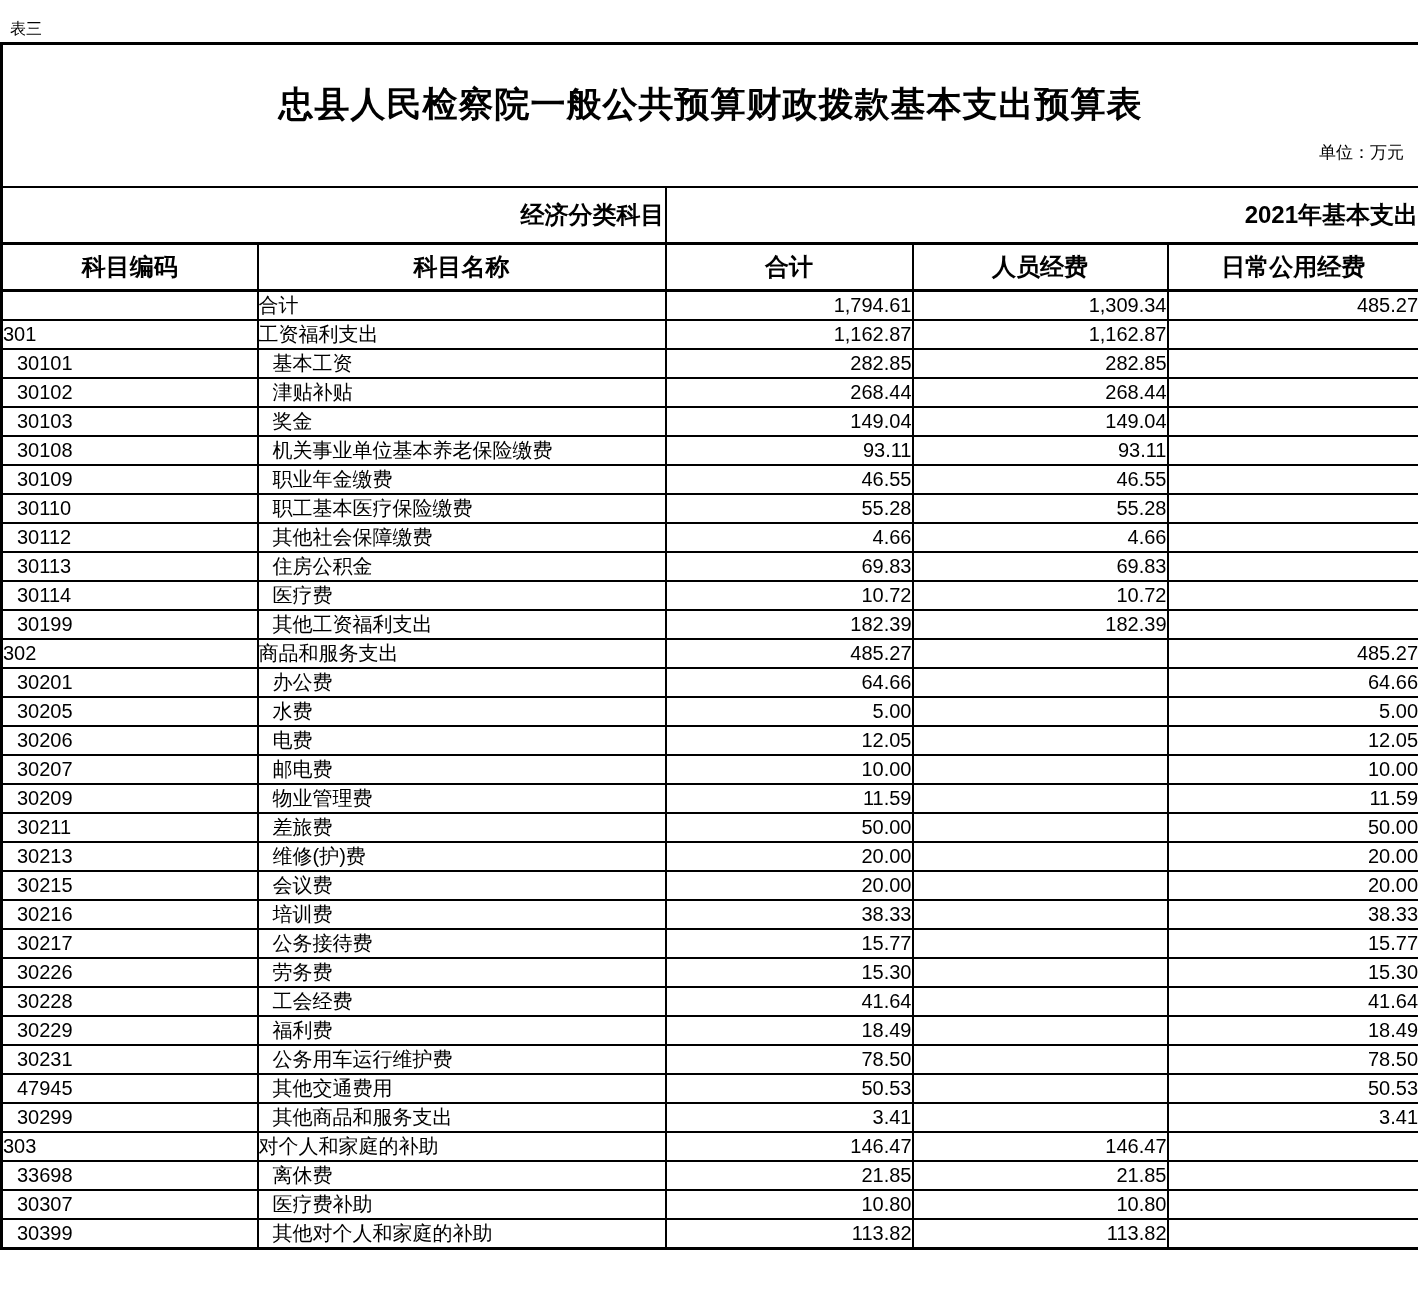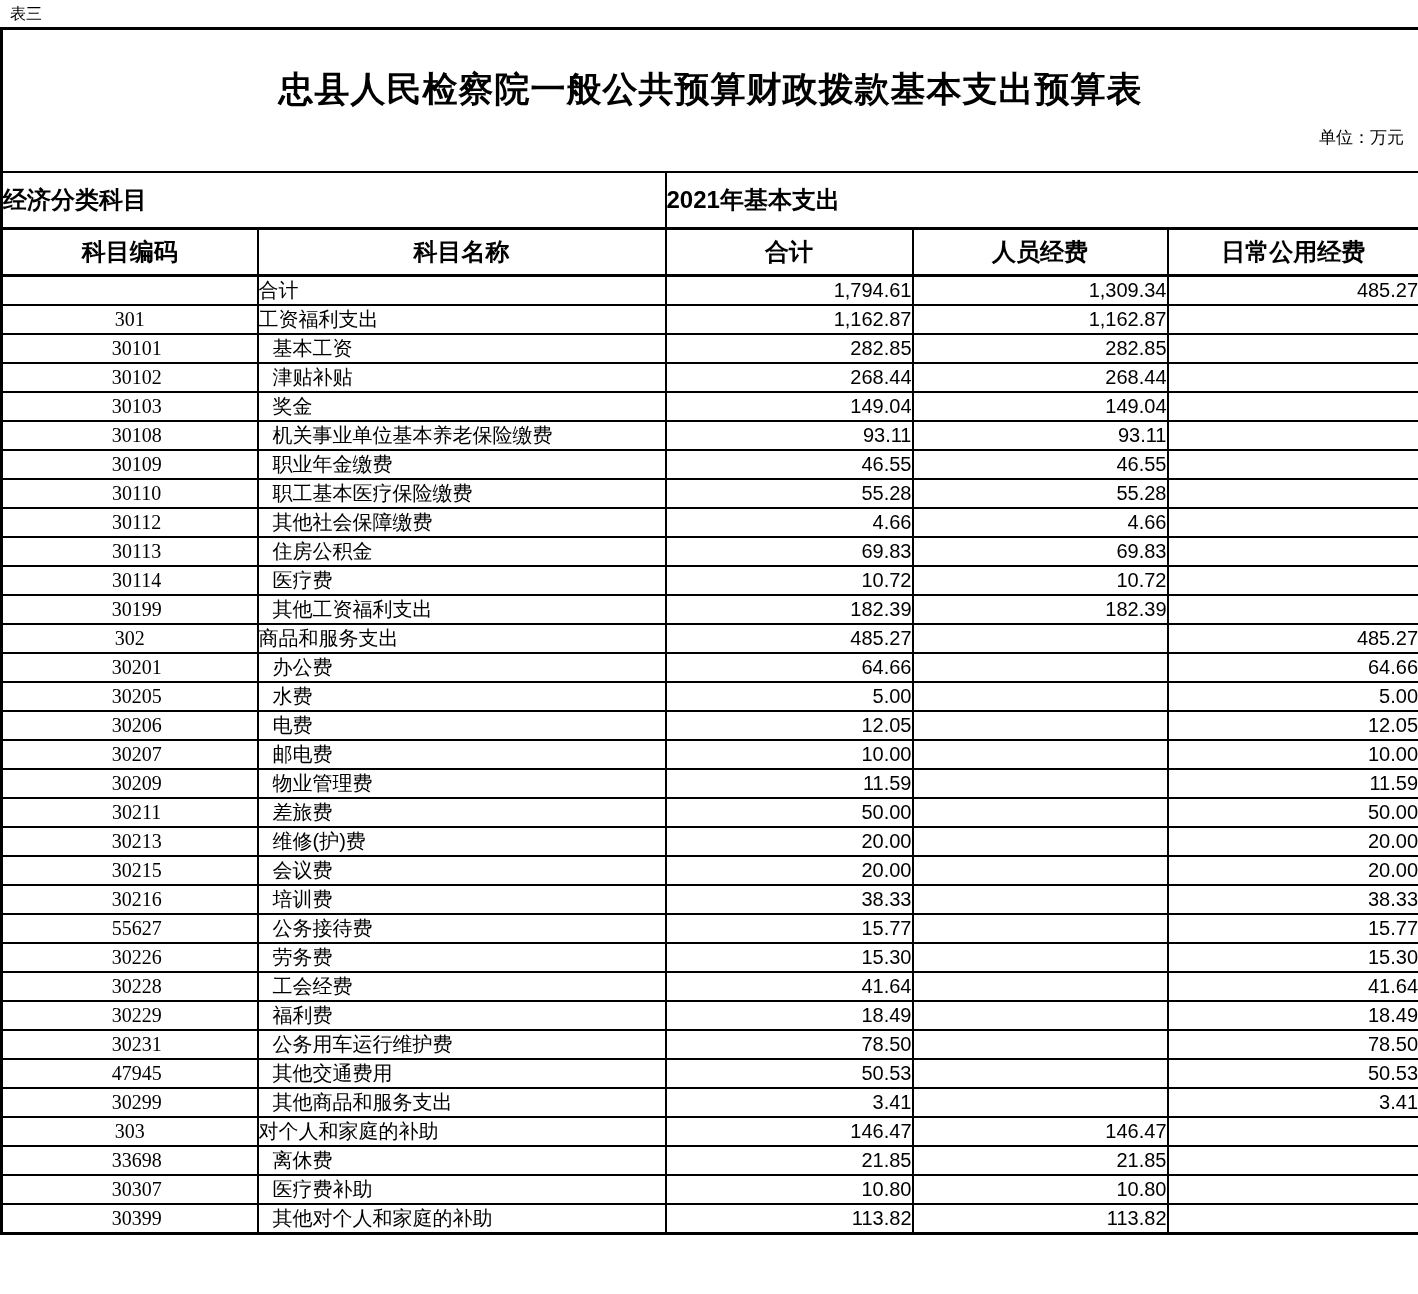--- a/index.html
+++ b/index.html
@@ -12,21 +12,21 @@
   .page {
     position: relative;
     width: 1418px;
     height: 1294px;
     background: #ffffff;
     overflow: hidden;
   }
   .table-label {
     font-size: 16px;
     line-height: 20px;
-    padding: 4px 0 3px 10px;
+    padding: 19px 0 3px 10px;
     height: 20px;
   }
   table.budget {
     border-collapse: collapse;
     table-layout: fixed;
     width: 1418px;
     border: 3px solid #000;
   }
   table.budget th, table.budget td {
     border: 2px solid #000;
@@ -53,41 +53,41 @@
     position: absolute;
     right: 14px;
     bottom: 22px;
     font-size: 17px;
   }
   
   tr.group-header-row th {
     height: 57px;
     font-size: 24px;
     font-weight: bold;
-    text-align: left;
+    text-align: right;
     vertical-align: middle;
     border-bottom: 3px solid #000;
     margin-top: 16px;
   }
   tr.col-header-row th {
     height: 47px;
     font-size: 24px;
     font-weight: bold;
     text-align: center;
     vertical-align: middle;
     border-bottom: 3px solid #000;
   }
   
   tbody td {
     height: 27.5px;
     font-size: 20px;
     vertical-align: middle;
     line-height: 27px;
   }
-  td.code { text-align: center; padding-left: 5px; font-family: Liberation Serif, serif; }
+  td.code { text-align: left; padding-left: 5px; }
   td.code.ind { padding-left: 14px; }
   td.name { text-align: left; padding-left: 5px; }
   td.name.ind { padding-left: 14px; }
   td.num { text-align: right; padding-right: 5px; }
 </style>
 </head>
 <body>
 
 <div class="page">
   <div class="table-label">表三</div>
@@ -268,21 +268,21 @@
           <td class="num">20.00</td>
         </tr>
         <tr>
           <td class="code ind">30216</td>
           <td class="name ind">培训费</td>
           <td class="num">38.33</td>
           <td class="num"></td>
           <td class="num">38.33</td>
         </tr>
         <tr>
-          <td class="code ind">55627</td>
+          <td class="code ind">30217</td>
           <td class="name ind">公务接待费</td>
           <td class="num">15.77</td>
           <td class="num"></td>
           <td class="num">15.77</td>
         </tr>
         <tr>
           <td class="code ind">30226</td>
           <td class="name ind">劳务费</td>
           <td class="num">15.30</td>
           <td class="num"></td>

